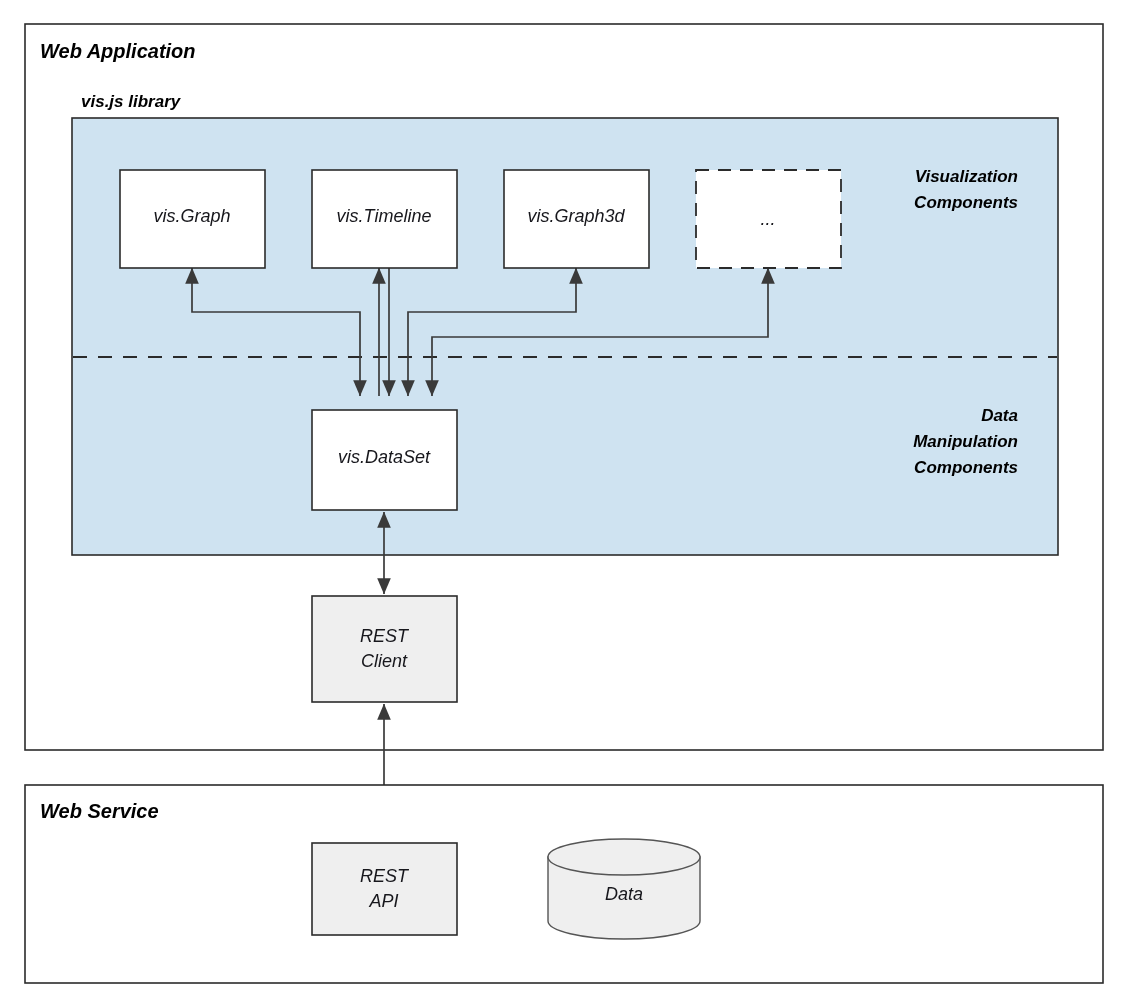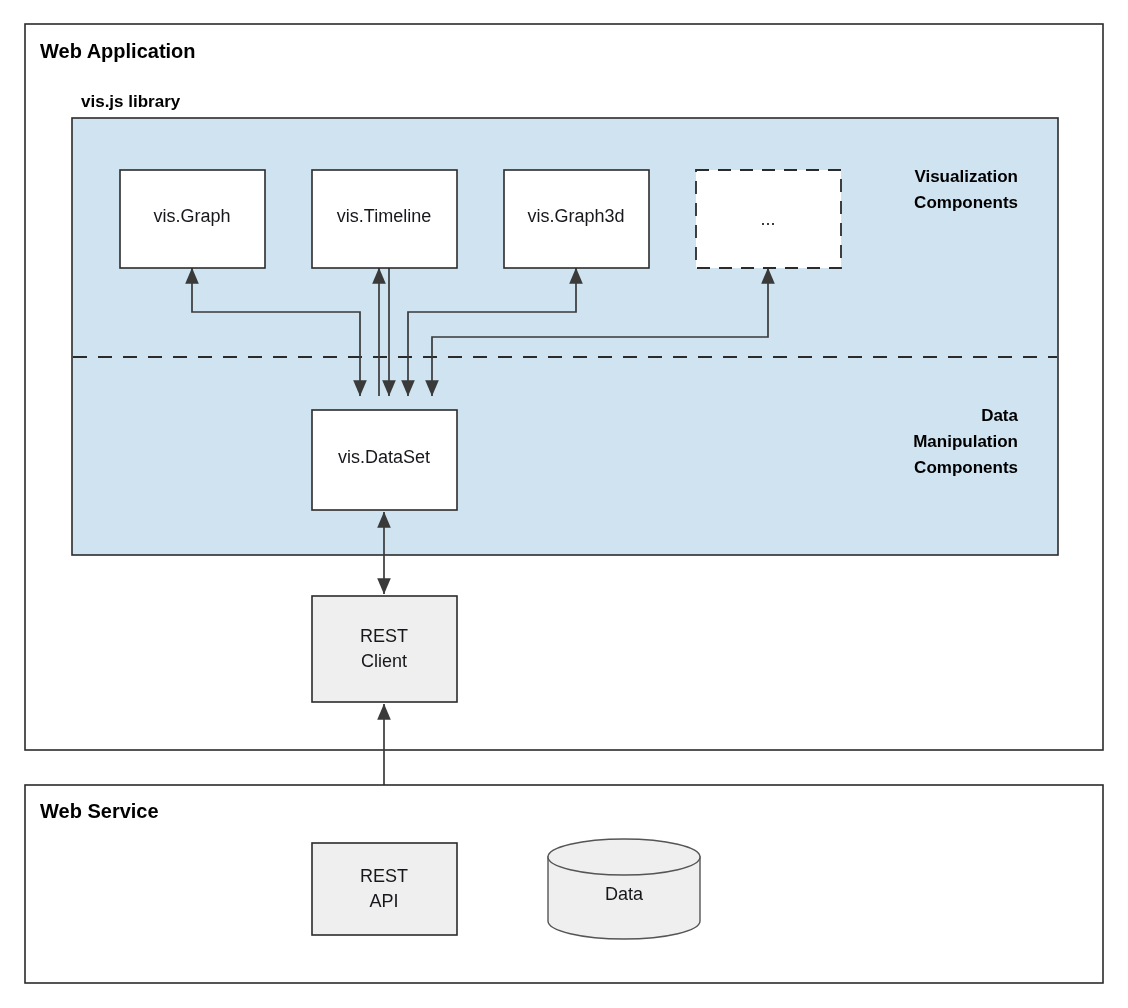--- a/index.html
+++ b/index.html
@@ -10,20 +10,21 @@
   body {
     width: 1128px;
     height: 1008px;
     font-family: "Liberation Sans", sans-serif;
     overflow: hidden;
   }
   #diagram-root {
     position: relative;
     width: 1128px;
     height: 892px;
+    font-style: italic;
   }
   svg#diagram {
     display: block;
     width: 1128px;
     height: 1008px;
   }
   .frame-rect {
     fill: #ffffff;
     stroke: #2b2b2b;
     stroke-width: 1.6;

